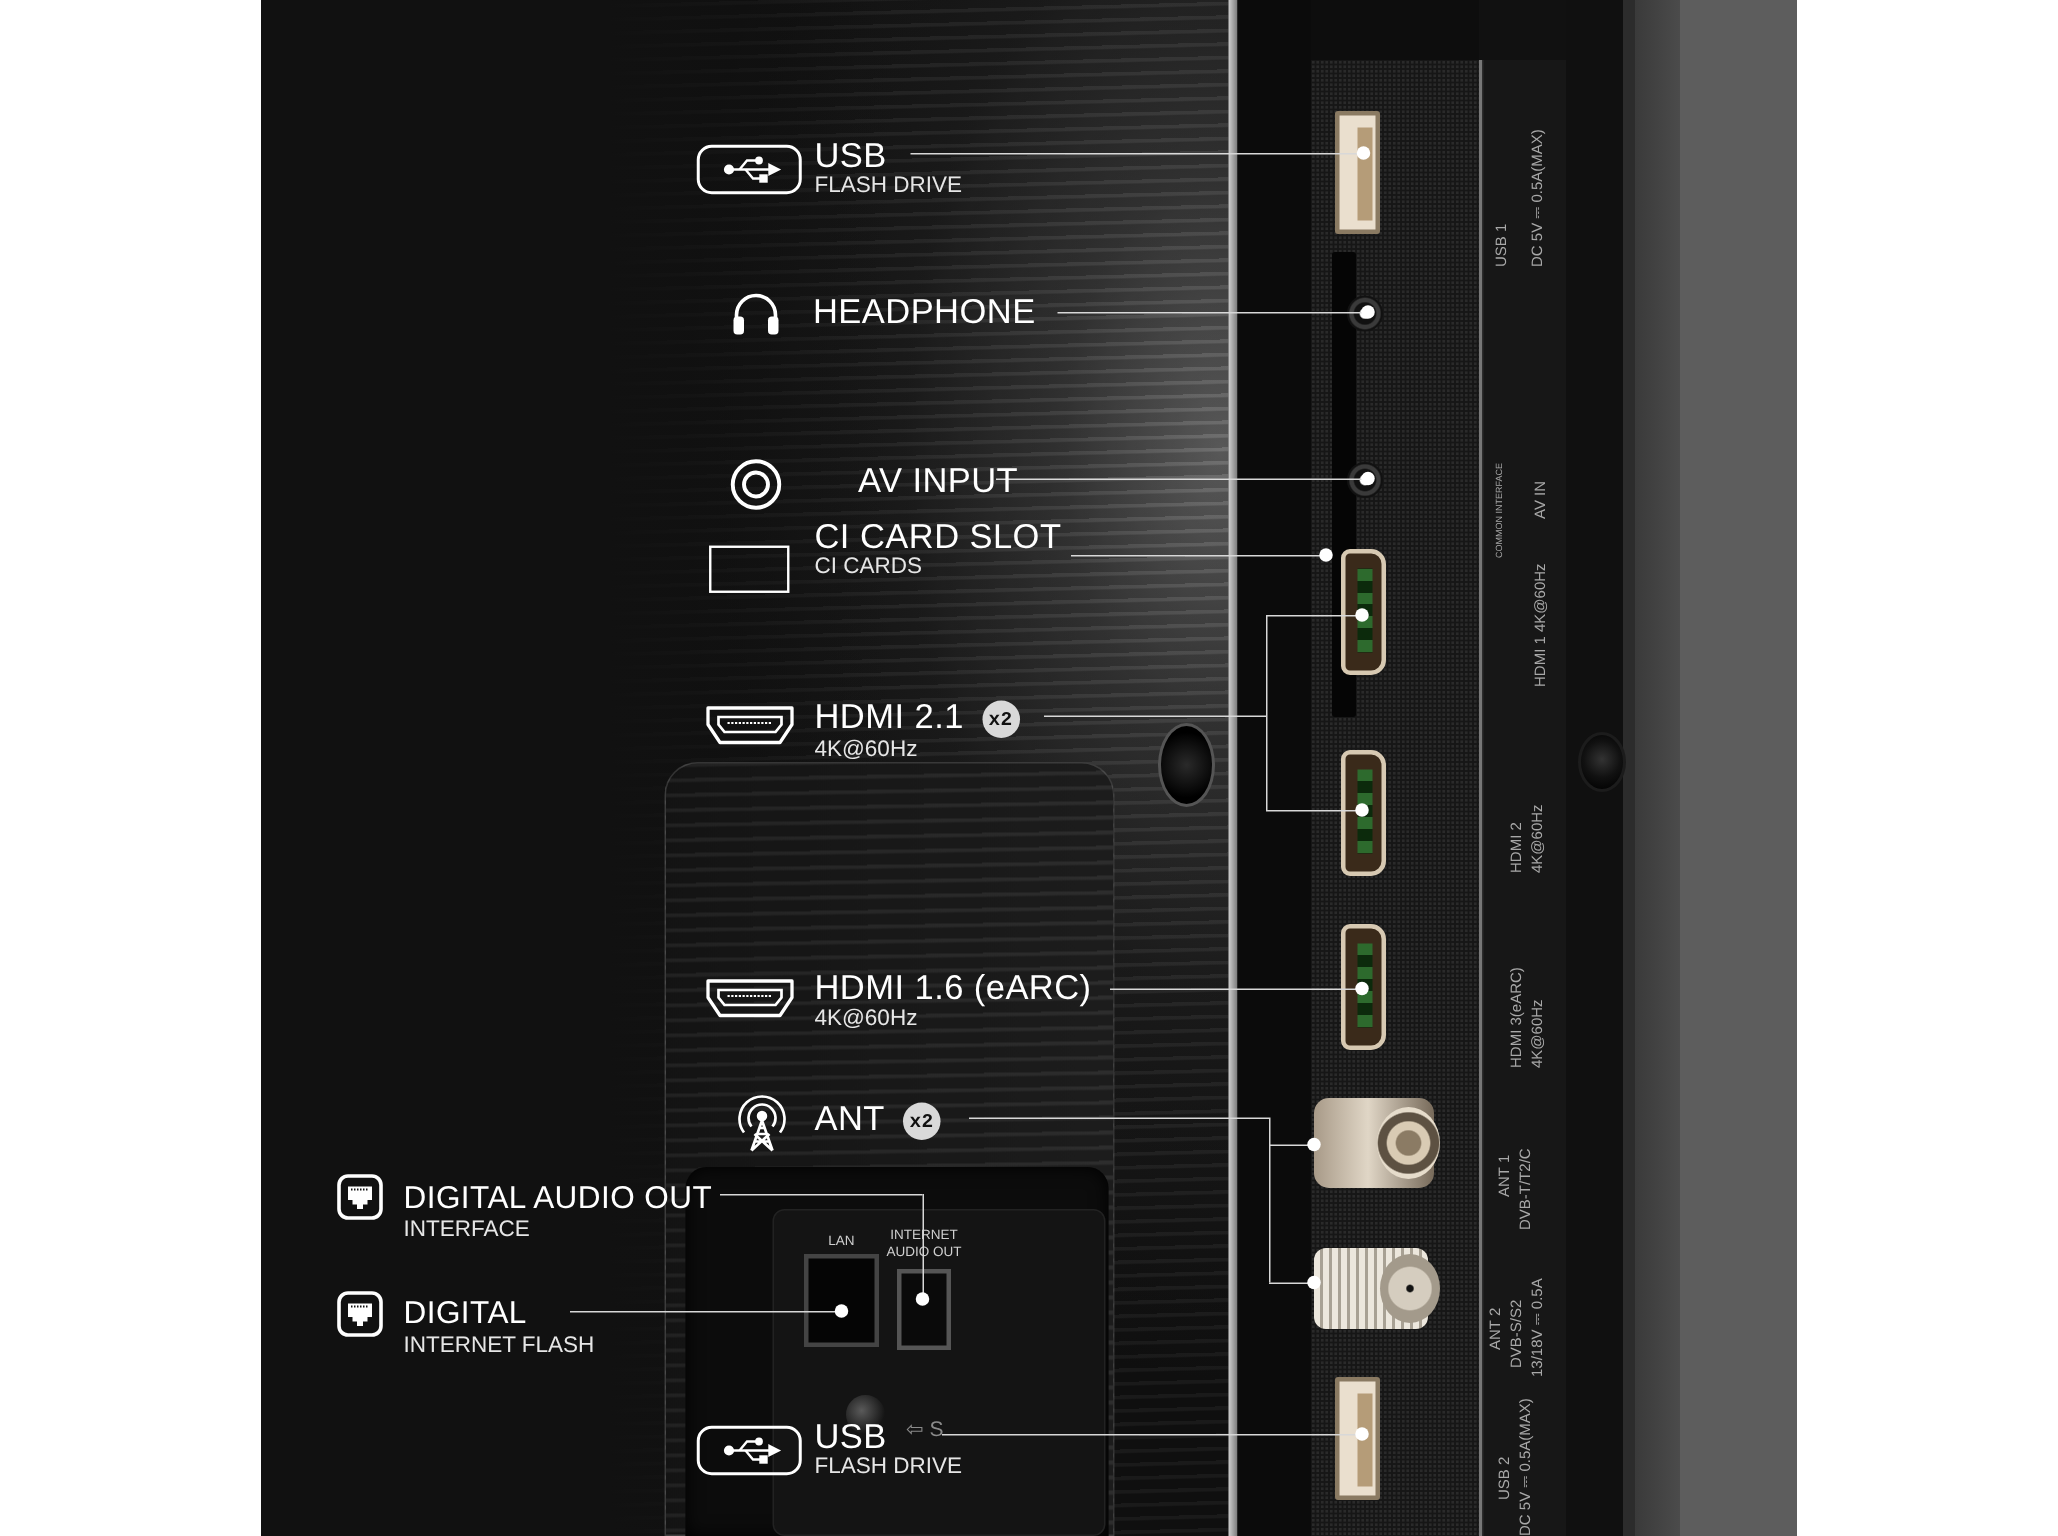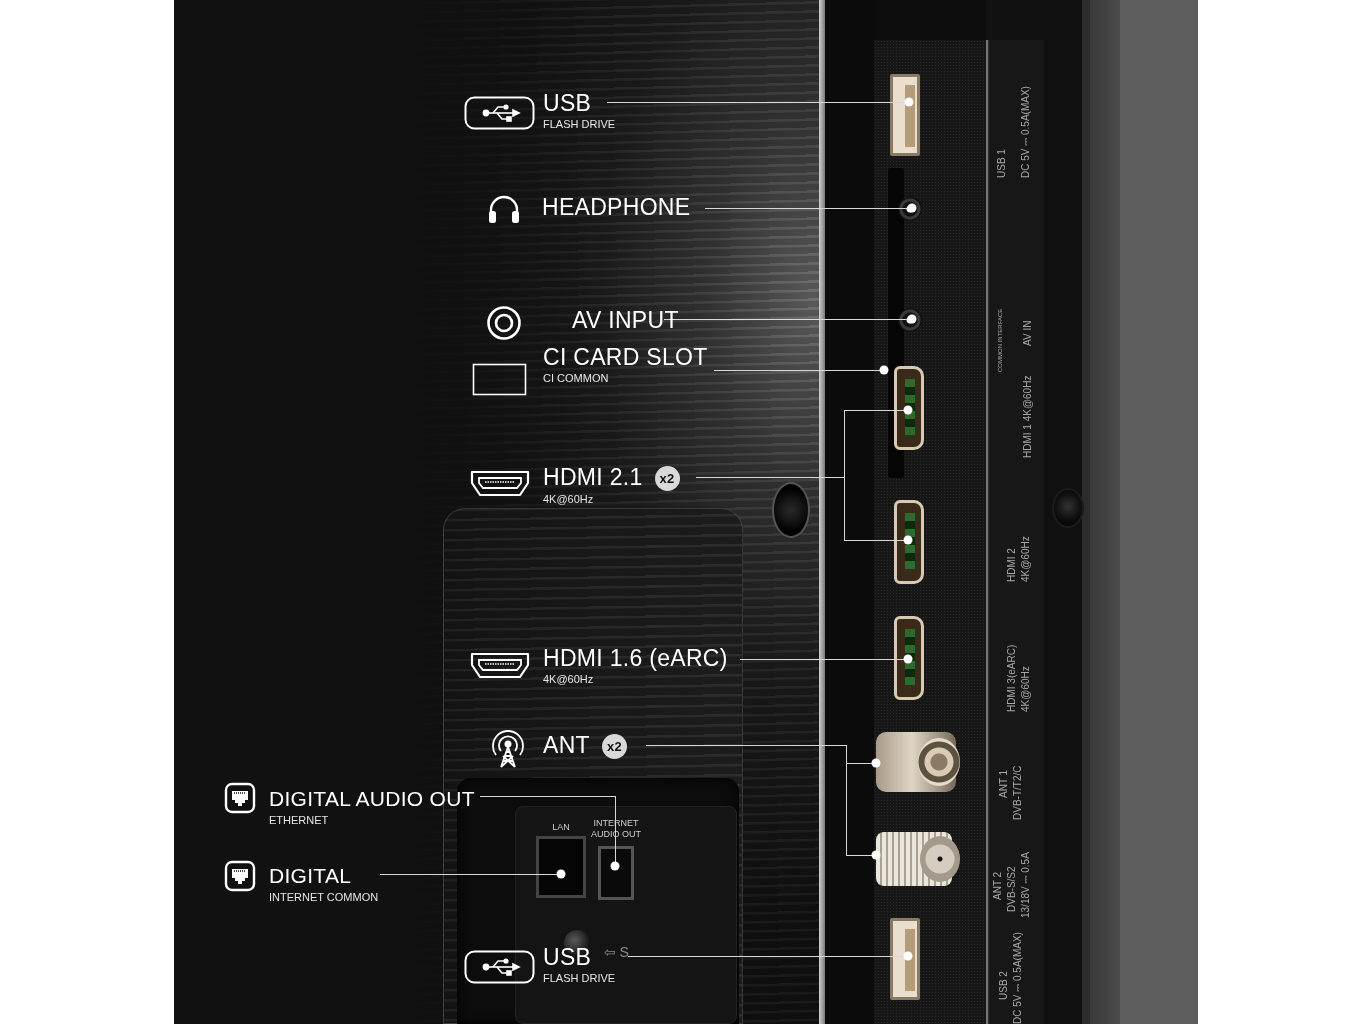--- a/index.html
+++ b/index.html
@@ -77,22 +77,22 @@
   .coax-f::after { content:""; position:absolute; left:42px; top:6px; width:42px; height:48px; border-radius:50%; background: radial-gradient(circle,#8b7b64 0 8px,#d9cbb4 9px 14px,#5d5142 15px 20px,#e6dccb 21px); }
   .coax-sat { position: absolute; width: 76px; height: 54px; border-radius: 8px; background: repeating-linear-gradient(90deg,#ece7dd 0 4px,#a8a194 4px 6px); }
   .coax-sat::after { content:""; position:absolute; left:44px; top:4px; width:40px; height:46px; border-radius:50%; background: radial-gradient(circle,#111 0 2px,#d5cdbf 3px 14px,#a39a8b 15px); }
 
   .dot { position: absolute; width: 9px; height: 9px; border-radius: 50%; background: #fff; transform: translate(-50%,-50%); }
   .line { position: absolute; background: #d8d8d8; }
 
   
   .callout { position: absolute; }
   .c-title { font-family: "Liberation Sans", sans-serif; font-size: 23px; letter-spacing: 0.3px; color: #fff; white-space: nowrap; line-height: 26px; }
-  .c-sub { font-family: "Liberation Sans", sans-serif; font-size: 11px; color: #e6e6e6; white-space: nowrap; line-height: 14px; margin-top: 1px; }
-  .badge { display: inline-block; width: 25px; height: 25px; border-radius: 50%; background: #d9d9d9; color: #111; font-size: 13px; font-weight: bold; text-align: center; line-height: 25px; margin-left: 12px; vertical-align: 2px; font-family: Liberation Sans, sans-serif; }
+  .c-sub { font-family: "Liberation Sans", sans-serif; font-size: 15px; color: #e6e6e6; white-space: nowrap; line-height: 14px; margin-top: 1px; }
+  .badge { display: inline-block; width: 25px; height: 25px; border-radius: 50%; background: #d9d9d9; color: #111; font-size: 13px; font-weight: bold; text-align: center; line-height: 25px; margin-left: 12px; vertical-align: 2px; font-family: Liberation Mono, monospace; }
   .icon { position: absolute; }
 </style>
 </head>
 <body>
 
 <div class="panel">
   <div class="back-texture"></div>
   <div class="back-fade"></div>
   <div class="recess"></div>
   <div class="recess-inner"></div>
@@ -269,21 +269,21 @@
 <div class="callout" style="left:542px;top:194px;text-align:center;">
   <div class="c-title">HEADPHONE</div>
 </div>
 
 <div class="callout" style="left:544px;top:307px;margin-left:28px;">
   <div class="c-title">AV INPUT</div>
 </div>
 
 <div class="callout" style="left:543px;top:344px;">
   <div class="c-title">CI CARD SLOT</div>
-  <div class="c-sub">CI COMMON</div>
+  <div class="c-sub">CI CARDS</div>
 </div>
 
 <div class="callout" style="left:543px;top:464px;">
   <div class="c-title">
     <span>HDMI 2.1</span><span class="badge">x2</span>
   </div>
   <div class="c-sub">4K@60Hz</div>
 </div>
 
 <div class="callout" style="left:543px;top:645px;">
@@ -292,24 +292,24 @@
 </div>
 
 <div class="callout" style="left:543px;top:732px;">
   <div class="c-title">
     <span>ANT</span><span class="badge">x2</span>
   </div>
 </div>
 
 <div class="callout" style="left:269px;top:786px;">
   <div class="c-title" style="font-size:21px;">DIGITAL AUDIO OUT</div>
-  <div class="c-sub">ETHERNET</div>
+  <div class="c-sub">INTERFACE</div>
 </div>
 
 <div class="callout" style="left:269px;top:863px;">
   <div class="c-title" style="font-size:21px;">DIGITAL</div>
-  <div class="c-sub">INTERNET COMMON</div>
+  <div class="c-sub">INTERNET FLASH</div>
 </div>
 
 <div class="callout" style="left:543px;top:944px;">
   <div class="c-title">USB</div>
   <div class="c-sub">FLASH DRIVE</div>
 </div>
 
 </body></html>

